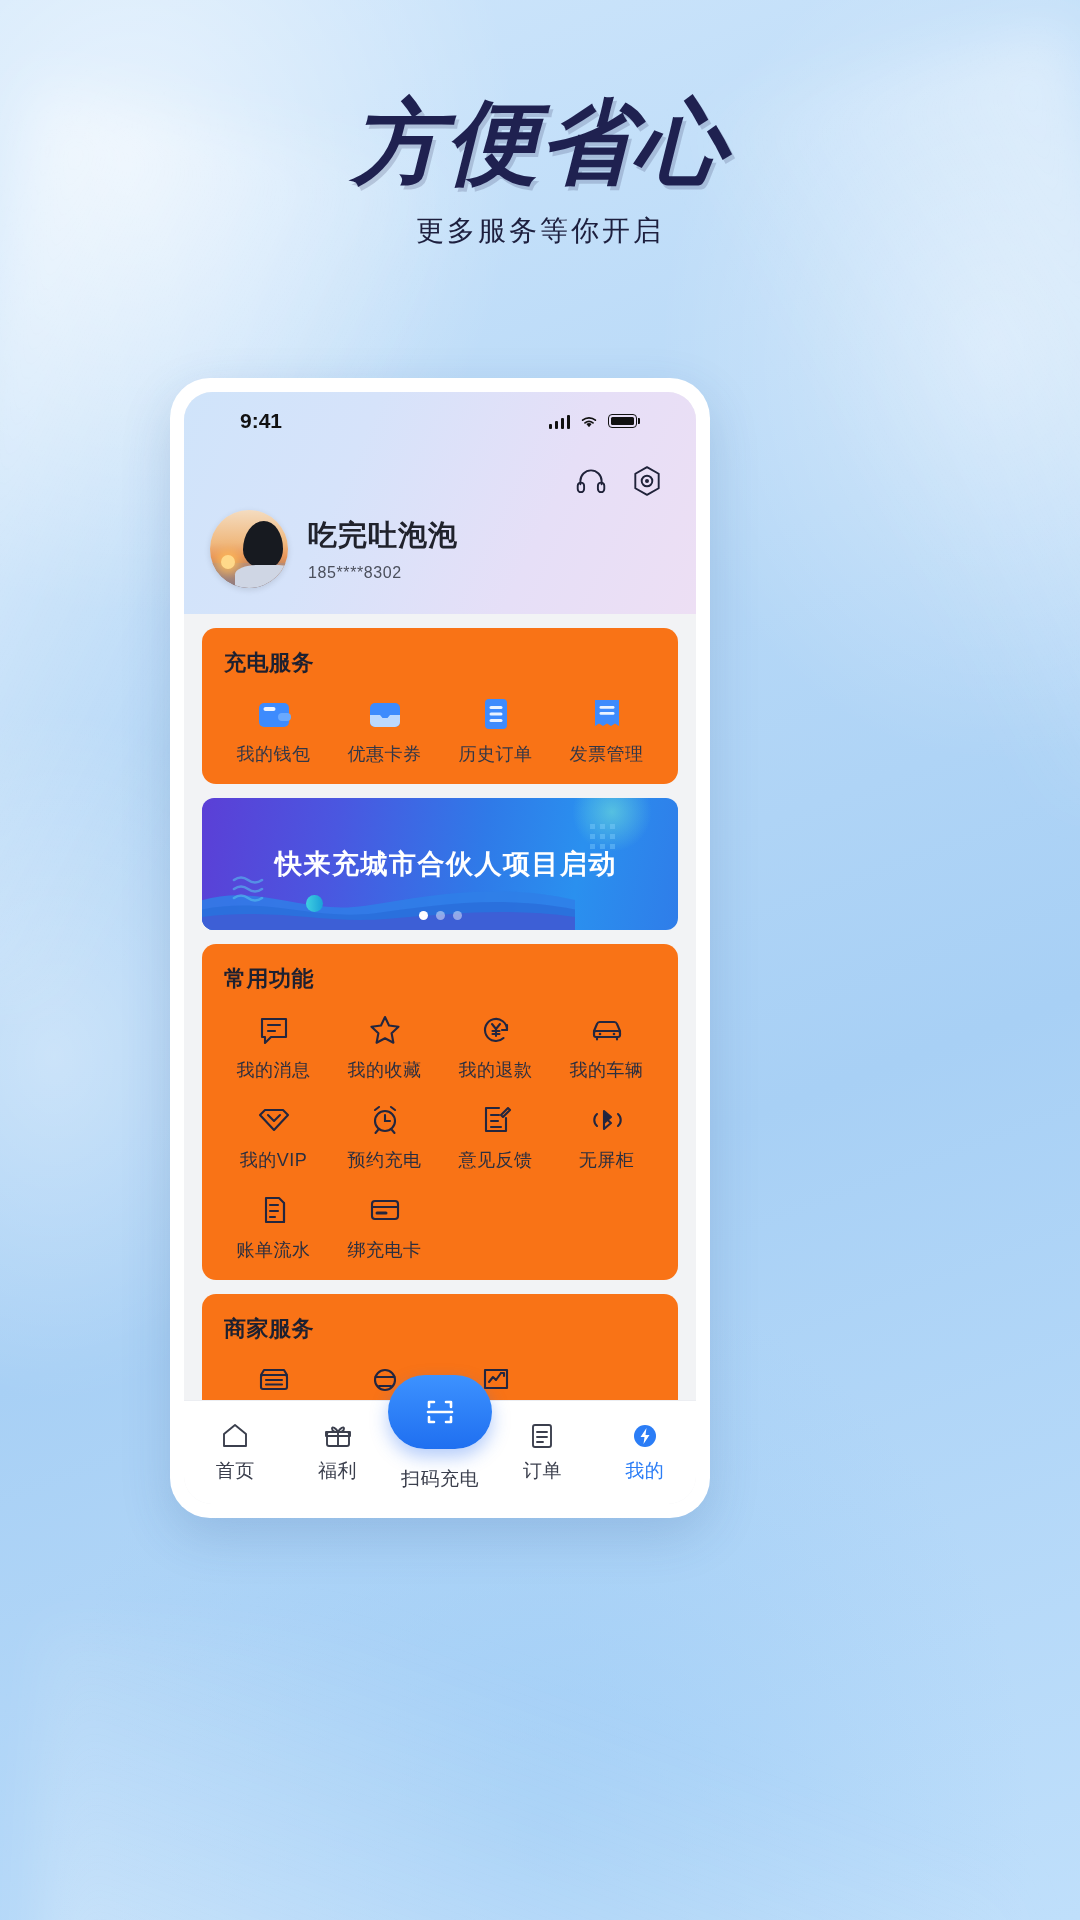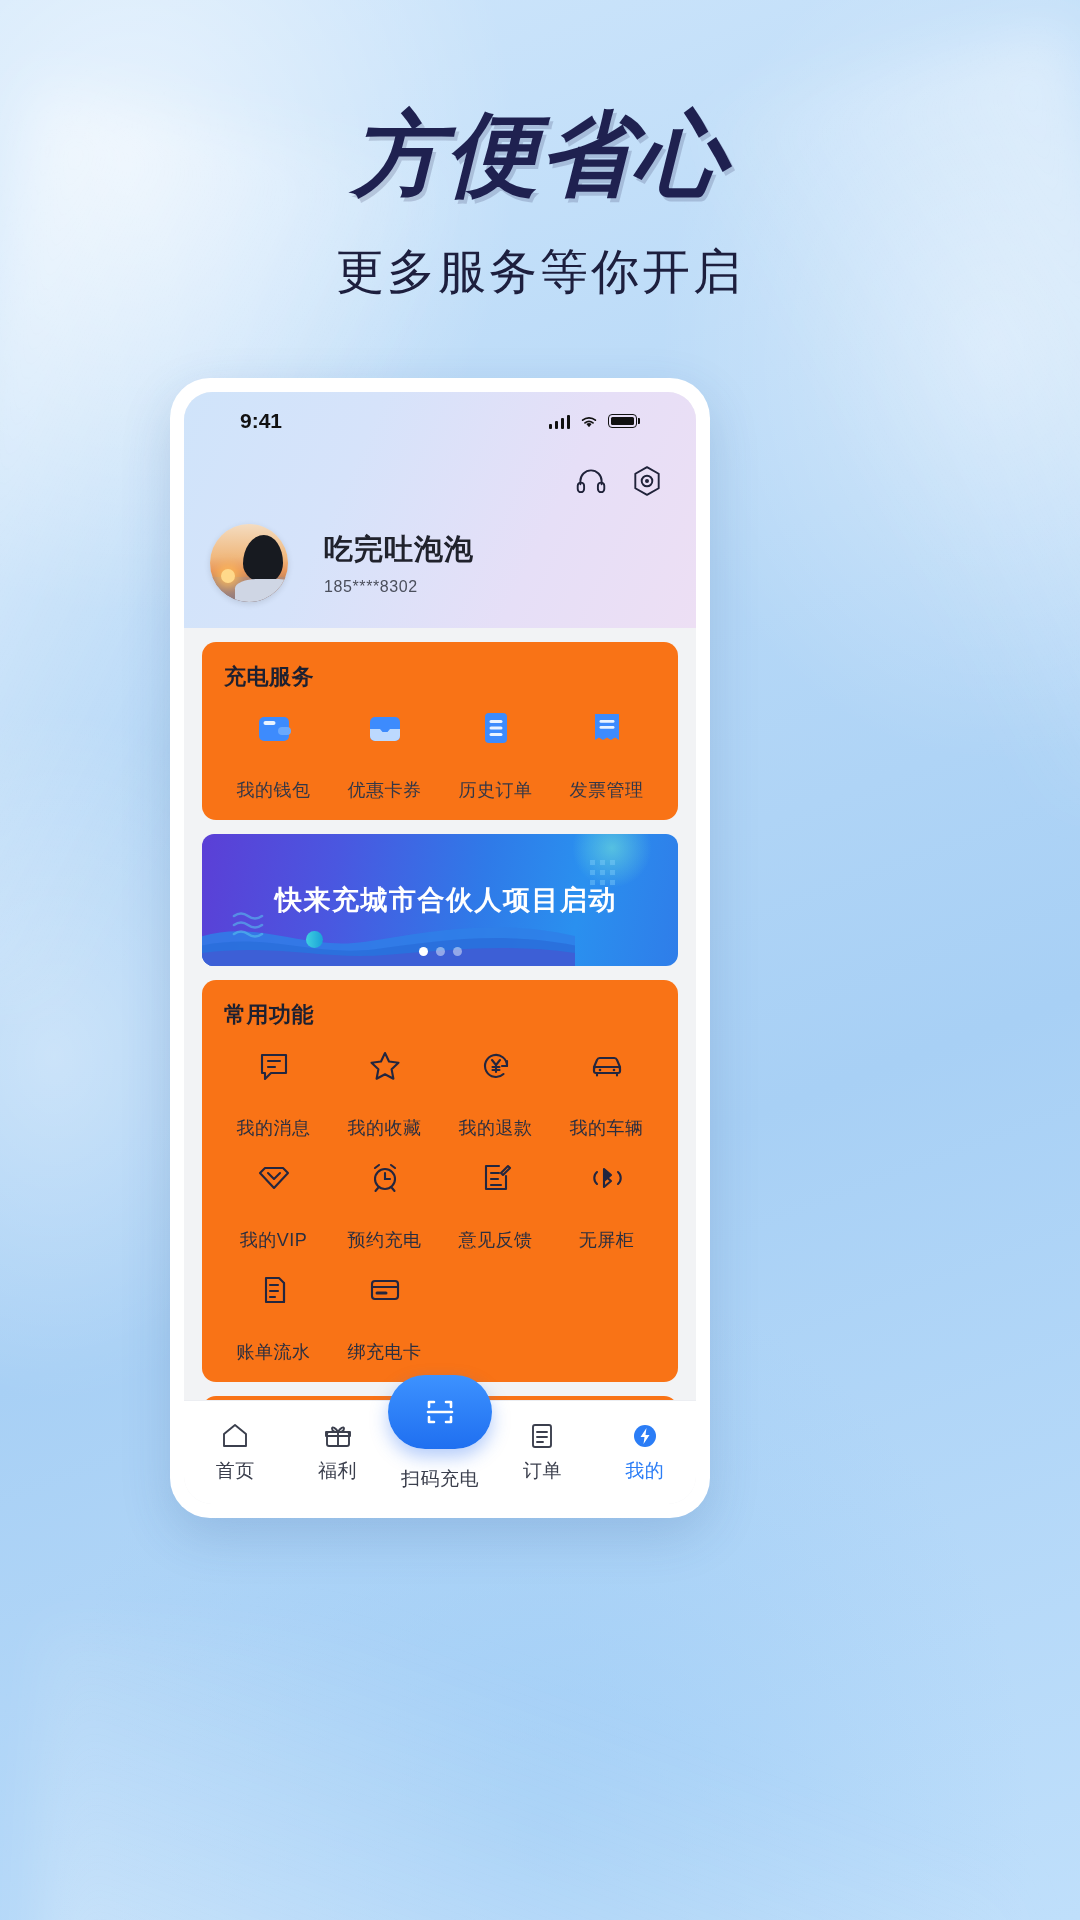--- a/index.html
+++ b/index.html
@@ -25,34 +25,34 @@
     background:linear-gradient(105deg, rgba(255,255,255,.45), rgba(255,255,255,0) 70%);
     filter:blur(26px);
   }
   .s1 { left:-60px; top:120px; width:420px; height:900px; transform:rotate(12deg); }
   .s2 { right:-80px; top:60px; width:380px; height:760px; transform:rotate(-14deg);
         background:linear-gradient(255deg, rgba(255,255,255,.38), rgba(255,255,255,0) 70%); }
   .s3 { left:40px; bottom:-120px; width:980px; height:420px;
         background:linear-gradient(20deg, rgba(255,255,255,.30), rgba(255,255,255,0) 70%); }
 
   
-  .hero { position:absolute; top:16px; left:0; right:0; text-align:center; z-index:3; }
+  .hero { position:absolute; top:4px; left:0; right:0; text-align:center; z-index:3; }
   .hero-title {
     margin-top:92px;
     font-size:92px;
     font-weight:bold;
     font-style:italic;
     letter-spacing:2px;
     color:#1f2150;
     text-shadow:3px 4px 0 rgba(31,33,80,.18);
     line-height:1;
   }
   .hero-sub {
-    margin-top:40px;
-    font-size:48px;
+    margin-top:24px;
+    font-size:28px;
     color:#1d1f3e;
     letter-spacing:3px;
   }
 
   
   .phone {
     position:absolute;
     left:170px; top:378px;
     width:540px; height:1140px;
     background:#ffffff;
@@ -98,21 +98,21 @@
     padding:0 26px 26px;
     position:relative;
     margin-top:-58px;
     padding-top:58px;
   }
   .head-icons {
     display:flex; justify-content:flex-end; gap:22px;
     padding:14px 6px 6px 0;
   }
   .head-icons .hi { width:34px; height:34px; }
-  .profile { display:flex; align-items:center; gap:36px; margin-top:20px; }
+  .profile { display:flex; align-items:center; gap:20px; margin-top:6px; }
   .avatar {
     width:78px; height:78px; border-radius:50%;
     overflow:hidden; flex:none;
     background:linear-gradient(180deg,#f4dcc0 0%,#f0b97f 42%,#e8965a 60%,#6a5b63 100%);
     position:relative;
     box-shadow:0 2px 6px rgba(0,0,0,.12);
   }
   .avatar .sun { position:absolute; left:14%; top:58%; width:14px; height:14px; border-radius:50%;
                  background:#ffd98a; box-shadow:0 0 10px 5px rgba(255,190,90,.75); }
   .avatar .sea { position:absolute; left:0; right:0; bottom:0; height:32%;
@@ -121,21 +121,21 @@
                   background:#171a20; border-radius:52% 48% 44% 56% / 60% 58% 42% 40%; }
   .avatar .body { position:absolute; right:-4%; bottom:0; width:72%; height:30%;
                   background:#cfd6e4; border-radius:40% 22% 0 0; }
   .pname { font-size:29px; font-weight:bold; color:#20222c; letter-spacing:1px; }
   .pphone { font-size:16px; color:#4b4f5c; margin-top:8px; letter-spacing:.6px; }
 
   
   .card { background:#f97316; border-radius:14px; margin:0 18px 14px; padding:20px 16px 18px; }
   .card-title { font-size:22px; font-weight:bold; color:#1d2030; margin:0 6px 14px; letter-spacing:.5px; }
   .grid4 { display:grid; grid-template-columns:repeat(4,1fr); row-gap:16px; }
-  .cell { display:flex; flex-direction:column; align-items:center; gap:28px; }
+  .cell { display:flex; flex-direction:column; align-items:center; gap:6px; }
   .cell .lab { font-size:18px; color:#333747; letter-spacing:.5px; white-space:nowrap; }
   .cell.out .lab { color:#2b2f40; }
   .icon-box { width:44px; height:44px; display:flex; align-items:center; justify-content:center; }
 
   
   .grid3 { display:grid; grid-template-columns:repeat(4,1fr); }
 
   
   .banner {
     margin:4px 18px 14px;

